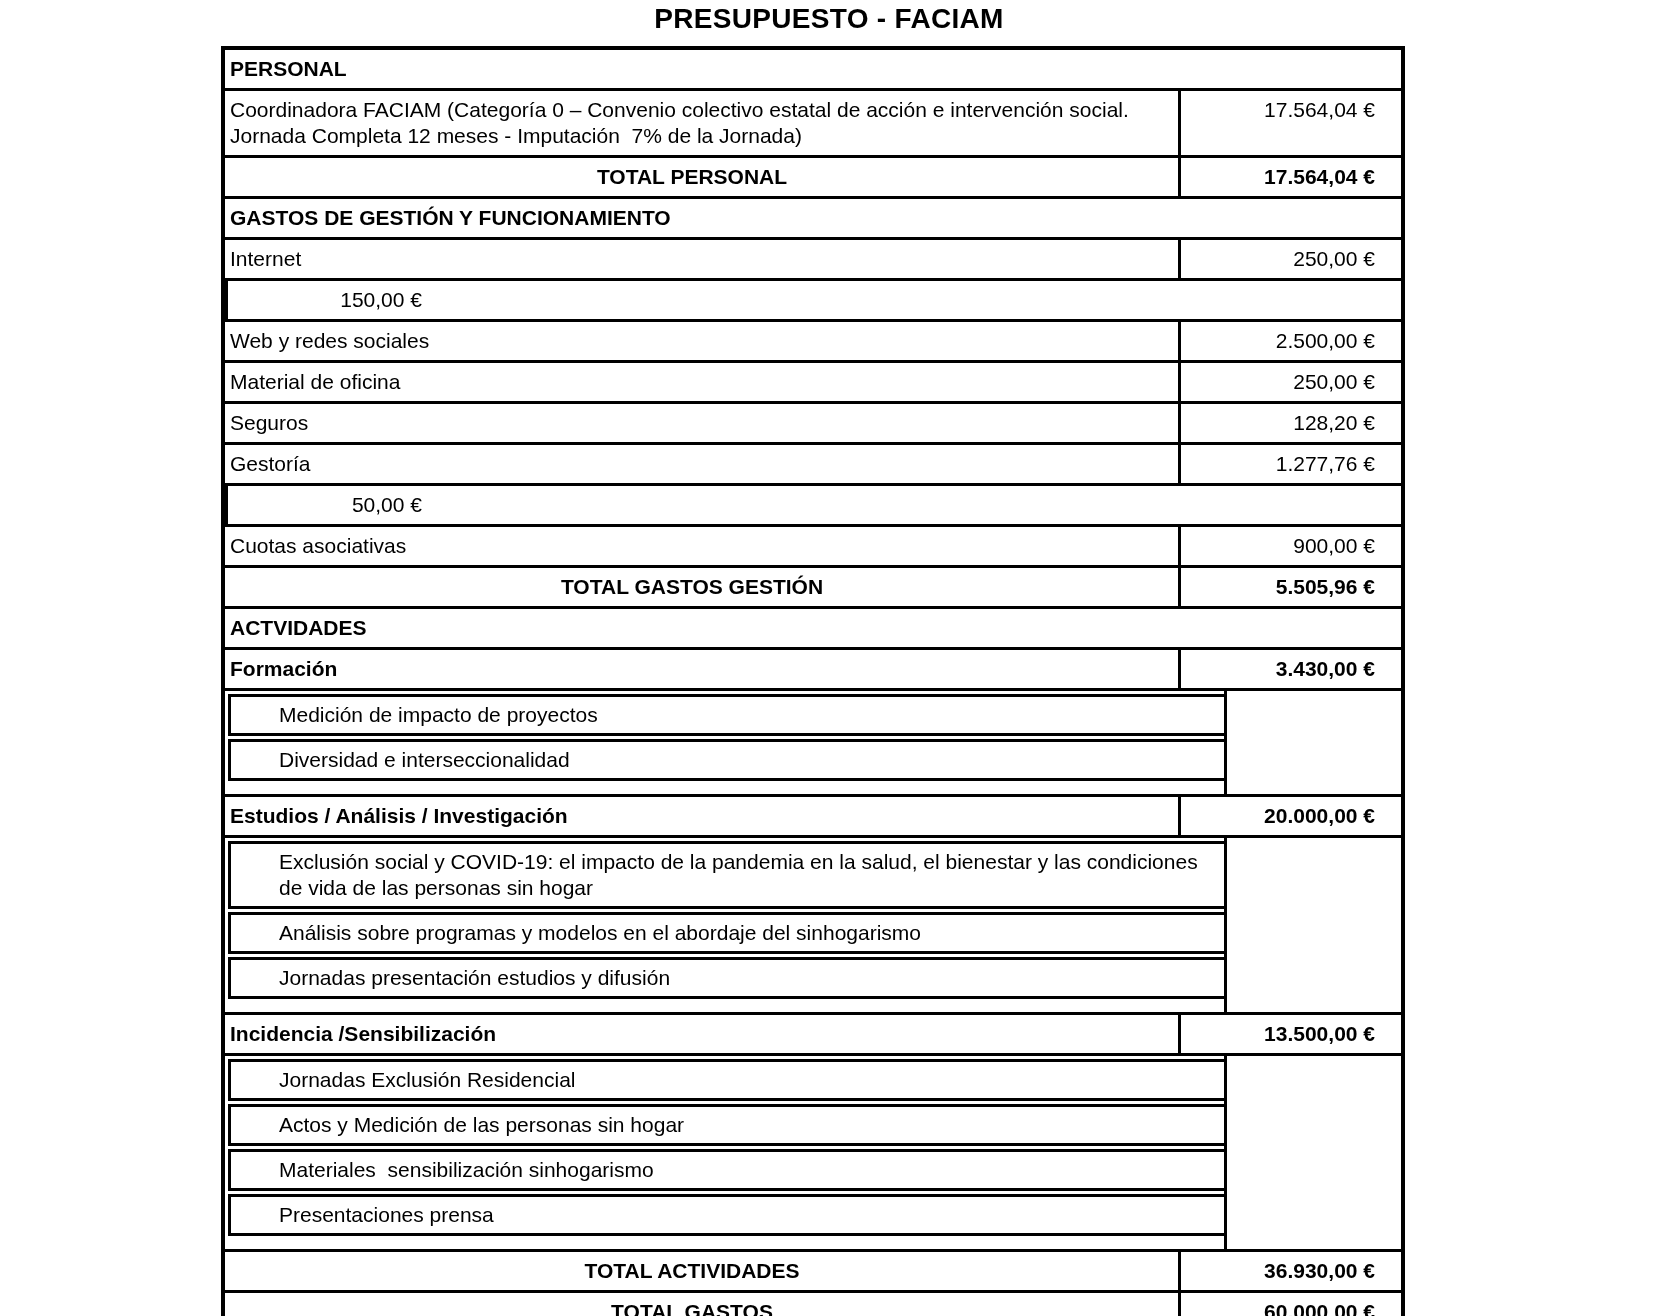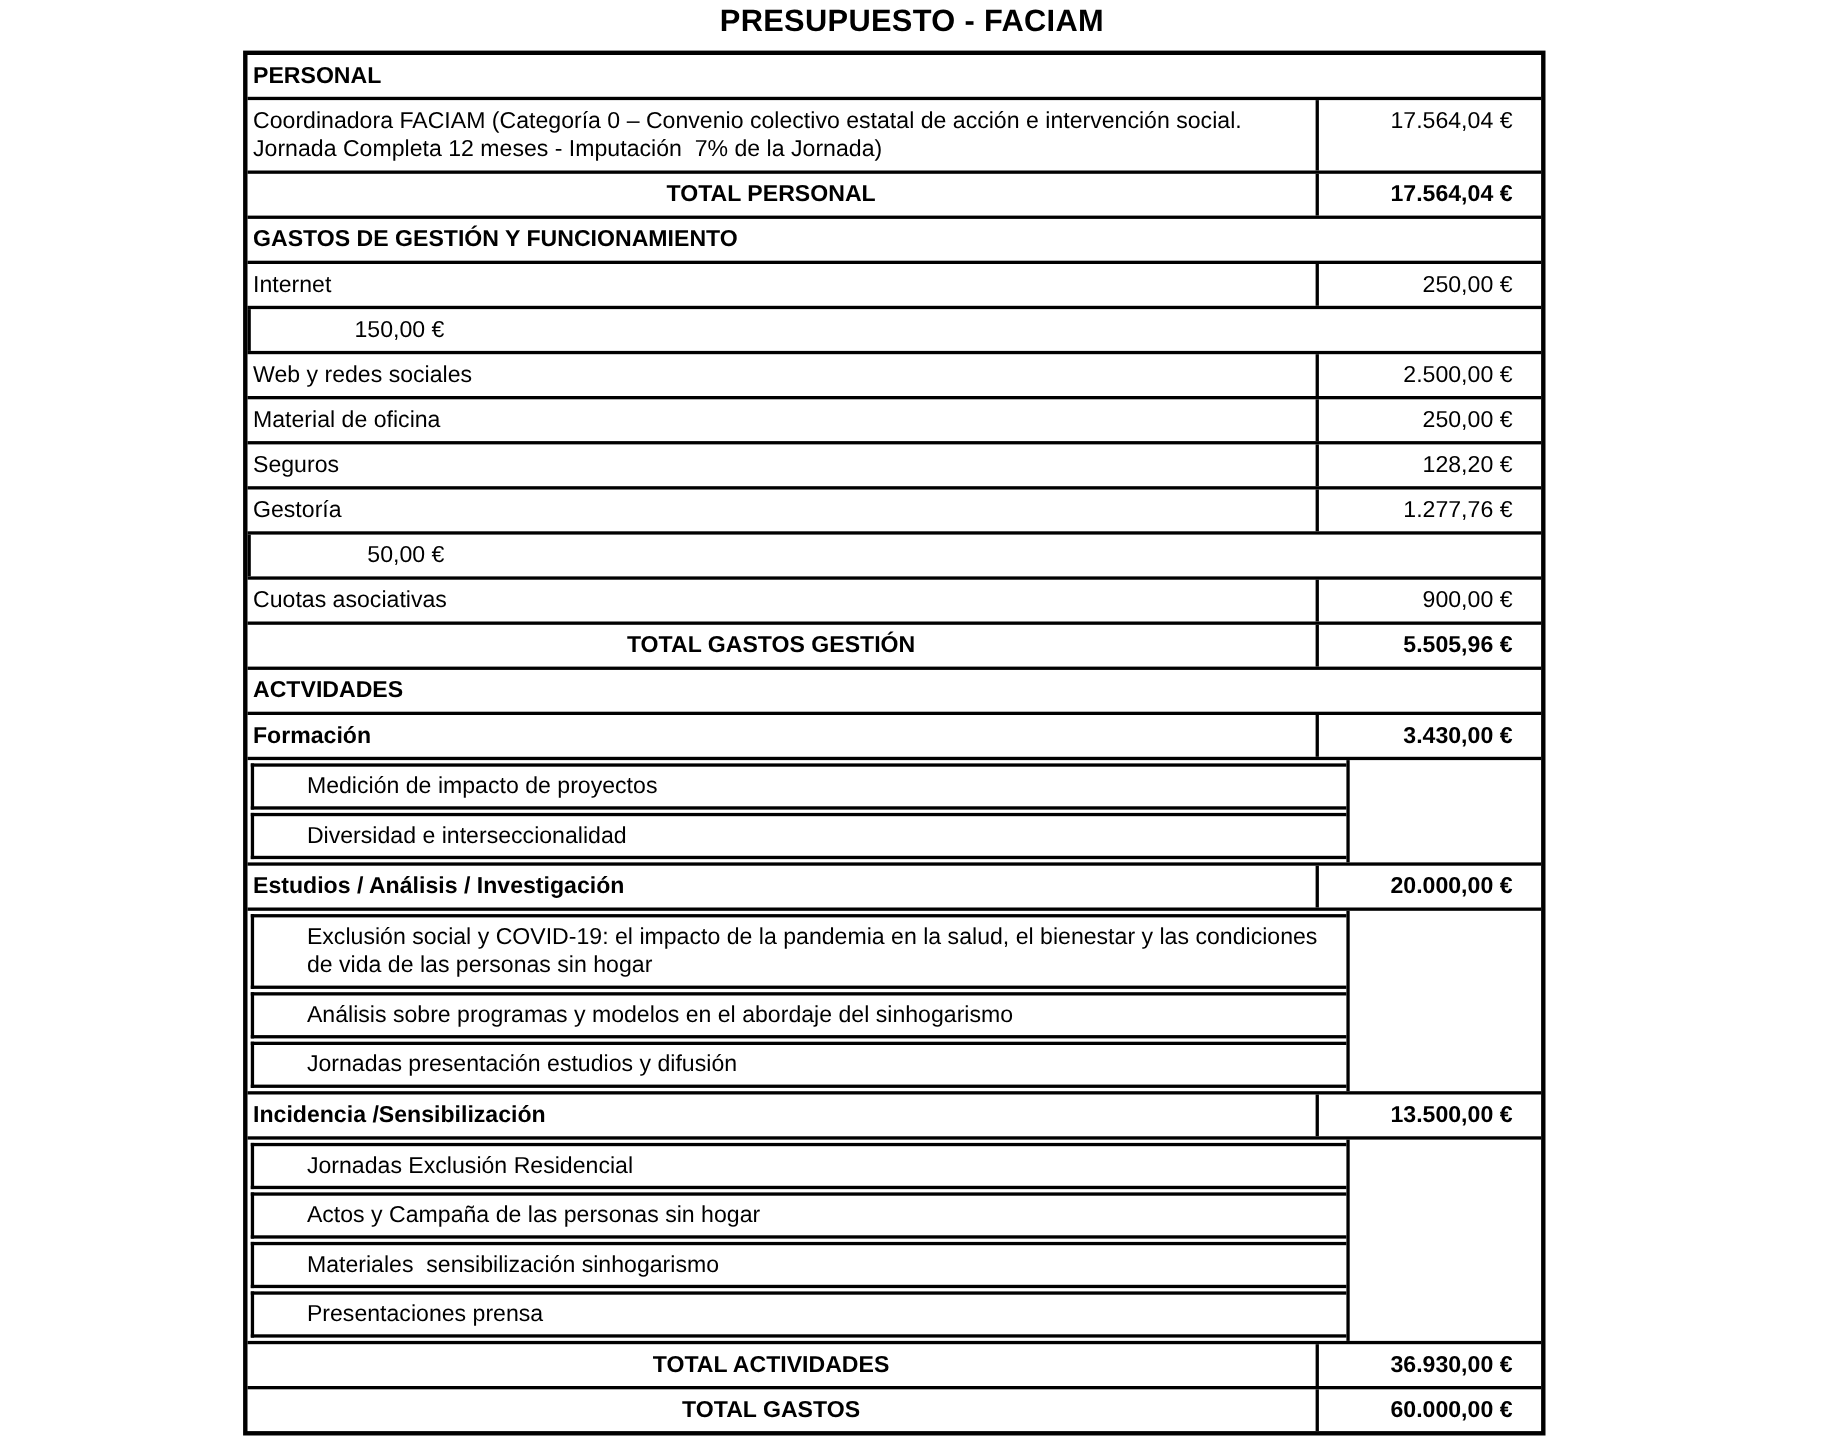--- a/index.html
+++ b/index.html
@@ -42,21 +42,21 @@
   .row:first-child { border-top: none; }
   .lbl {
     flex: 1;
     padding: 6px 8px 6px 5px;
     white-space: pre-wrap;
   }
   .amt {
     width: 174px;
     flex: 0 0 174px;
     border-left: 3px solid #000;
-    padding: 6px 26px 6px 2px;
+    padding: 6px 26px 6px 20px;
     text-align: right;
     box-sizing: content-box;
   }
   .row.sec .lbl { font-weight: bold; }
   .row.total .lbl {
     text-align: center;
     padding-right: 24px;
     font-weight: bold;
   }
   .row.total .amt { font-weight: bold; }
@@ -68,21 +68,21 @@
     flex-direction: column;
     min-width: 0;
   }
   .subbox {
     border: 3px solid #000;
     border-right: none;
     margin: 3px 0 0 3px;
     padding: 5px 8px 5px 48px;
     white-space: pre-wrap;
   }
-  .subcol .subbox:last-child { margin-bottom: 3px; }
+  .subcol .subbox:last-child { margin-bottom: 13px; }
   .subgroup .amt { padding: 0; }
 </style>
 </head>
 <body>
 
 <div class="doc-title">PRESUPUESTO - FACIAM</div>
 
 <div class="budget-table">
 
   <div class="row sec">
@@ -178,21 +178,21 @@
   </div>
 
   <div class="row cat">
     <span class="lbl">Incidencia /Sensibilización</span>
     <span class="amt">13.500,00 €</span>
   </div>
 
   <div class="row subgroup">
     <div class="subcol">
       <div class="subbox">Jornadas Exclusión Residencial</div>
-      <div class="subbox">Actos y Campaña de las personas sin hogar</div>
+      <div class="subbox">Actos y Medición de las personas sin hogar</div>
       <div class="subbox">Materiales  sensibilización sinhogarismo</div>
       <div class="subbox">Presentaciones prensa</div>
     </div>
     <div class="amt"></div>
   </div>
 
   <div class="row total">
     <span class="lbl">TOTAL ACTIVIDADES</span>
     <span class="amt">36.930,00 €</span>
   </div>

